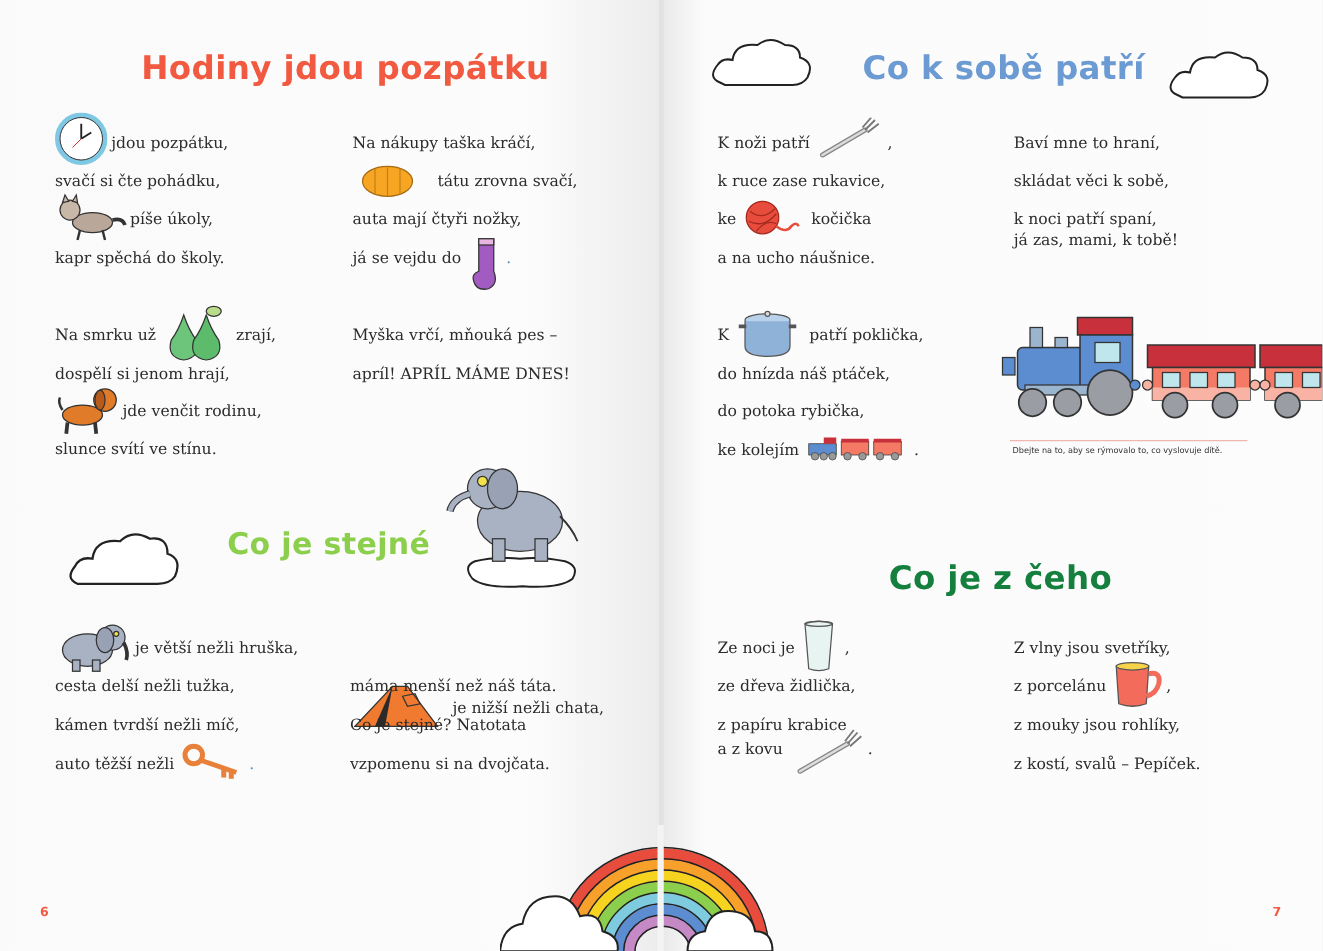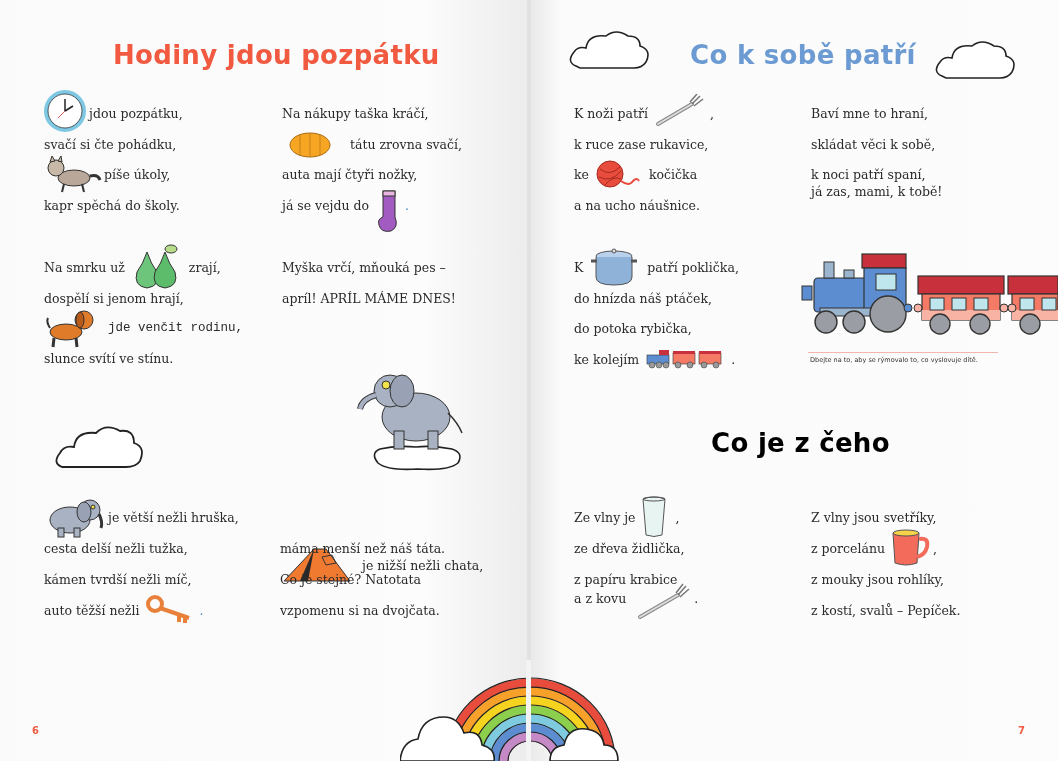--- a/index.html
+++ b/index.html
@@ -71,21 +71,21 @@
   <span class="ic" style="width:52px;height:40px;">
     <svg width="52" height="40" viewBox="0 0 52 40">
         <ellipse cx="22" cy="24" rx="16" ry="8" fill="#e07b2a" stroke="#333"></ellipse>
         <circle cx="40" cy="12" r="9" fill="#e07b2a" stroke="#333"></circle>
         <ellipse cx="36" cy="12" rx="4" ry="8" fill="#b85a18" stroke="#333"></ellipse>
         <line x1="10" y1="30" x2="9" y2="39" stroke="#333" stroke-width="3"></line>
         <line x1="32" y1="30" x2="33" y2="39" stroke="#333" stroke-width="3"></line>
         <path d="M6 20 q-4 -6 -2 -10" stroke="#333" fill="none" stroke-width="2"></path>
       </svg>
   </span>
-  <span style="margin-left:12px;font-family:Liberation Mono, monospace;">jde venčit rodinu,</span>
+  <span style="margin-left:2px;">jde venčit rodinu,</span>
 </div>
 <div class="line" style="left:44px;top:348px;">slunce svítí ve stínu.</div>
 
 <div class="line" style="left:282px;top:103px;">Na nákupy taška kráčí,</div>
 <div class="line" style="left:282px;top:134px;">
   <span class="ic" style="width:44px;height:30px;margin-left:6px;margin-right:18px;">
     <svg width="44" height="30" viewBox="0 0 44 30">
         <ellipse cx="22" cy="16" rx="20" ry="12" fill="#f6a623" stroke="#a86a10"></ellipse>
         <path d="M12 6 v20 M22 4 v24 M32 6 v20" stroke="#c4801a" stroke-width="1"></path>
       </svg>
@@ -119,20 +119,21 @@
       <ellipse cx="52" cy="26" rx="12" ry="16" fill="#98a2b4" stroke="#333"></ellipse>
       <circle cx="36" cy="20" r="4" fill="#f2e34a" stroke="#333"></circle>
       <path d="M26 30 q-14 4 -16 14" stroke="#333" fill="none" stroke-width="6"></path>
       <path d="M26 30 q-14 4 -16 14" stroke="#a9b2c2" fill="none" stroke-width="4"></path>
       <rect x="44" y="66" width="10" height="18" fill="#a9b2c2" stroke="#333"></rect>
       <rect x="78" y="66" width="10" height="18" fill="#a9b2c2" stroke="#333"></rect>
       <path d="M98 48 q10 10 14 20" stroke="#333" fill="none" stroke-width="1.5"></path>
     </svg>
 </div>
 <div class="title two" style="left:180px;top:421px;width:166px;color:#8ccf4d;">
+  <div>Co je stejné</div>
 </div>
 
 <div class="line" style="left:44px;top:507px;">
   <span class="ic" style="width:62px;height:42px;">
     <svg width="62" height="42" viewBox="0 0 62 42">
         <ellipse cx="26" cy="24" rx="20" ry="13" fill="#a9b2c2" stroke="#333"></ellipse>
         <circle cx="46" cy="14" r="10" fill="#a9b2c2" stroke="#333"></circle>
         <ellipse cx="40" cy="16" rx="7" ry="10" fill="#98a2b4" stroke="#333"></ellipse>
         <circle cx="49" cy="11" r="2" fill="#f2e34a" stroke="#333"></circle>
         <path d="M55 18 q4 8 2 14" stroke="#333" fill="none" stroke-width="3"></path>
@@ -283,24 +284,24 @@
       </g>
       <circle cx="108" cy="58" r="4" fill="#5b8dd0" stroke="#333"></circle>
       <circle cx="118" cy="58" r="4" fill="#f9b3a4" stroke="#333"></circle>
       <circle cx="204" cy="58" r="4" fill="#f9b3a4" stroke="#333"></circle>
       <circle cx="212" cy="58" r="4" fill="#f9b3a4" stroke="#333"></circle>
     </svg>
 </div>
 <div class="note-line" style="left:808px;top:352px;width:190px;"></div>
 <div class="note" style="left:810px;top:356px;">Dbejte na to, aby se rýmovalo to, co vyslovuje dítě.</div>
 
-<div class="title" style="left:711px;top:428px;color:#000000;">Co je z čeho</div>
+<div class="title" style="left:711px;top:448px;color:#15803d;">Co je z čeho</div>
 
 <div class="line" style="left:574px;top:507px;">
-  <span>Ze vlny je</span>
+  <span>Ze noci je</span>
   <span class="ic" style="width:26px;height:42px;margin:0 8px 0 6px;">
     <svg width="26" height="42" viewBox="0 0 26 42">
         <path d="M2 3 q11 -4 22 0 l-3 36 q-8 3 -16 0z" fill="#e8f4f2" stroke="#555"></path>
         <ellipse cx="13" cy="3" rx="11" ry="2" fill="none" stroke="#555"></ellipse>
       </svg>
   </span>
   <span>,</span>
 </div>
 <div class="line" style="left:574px;top:538px;">ze dřeva židlička,</div>
 <div class="line" style="left:574px;top:569px;text-align:center;">z papíru krabice</div>

